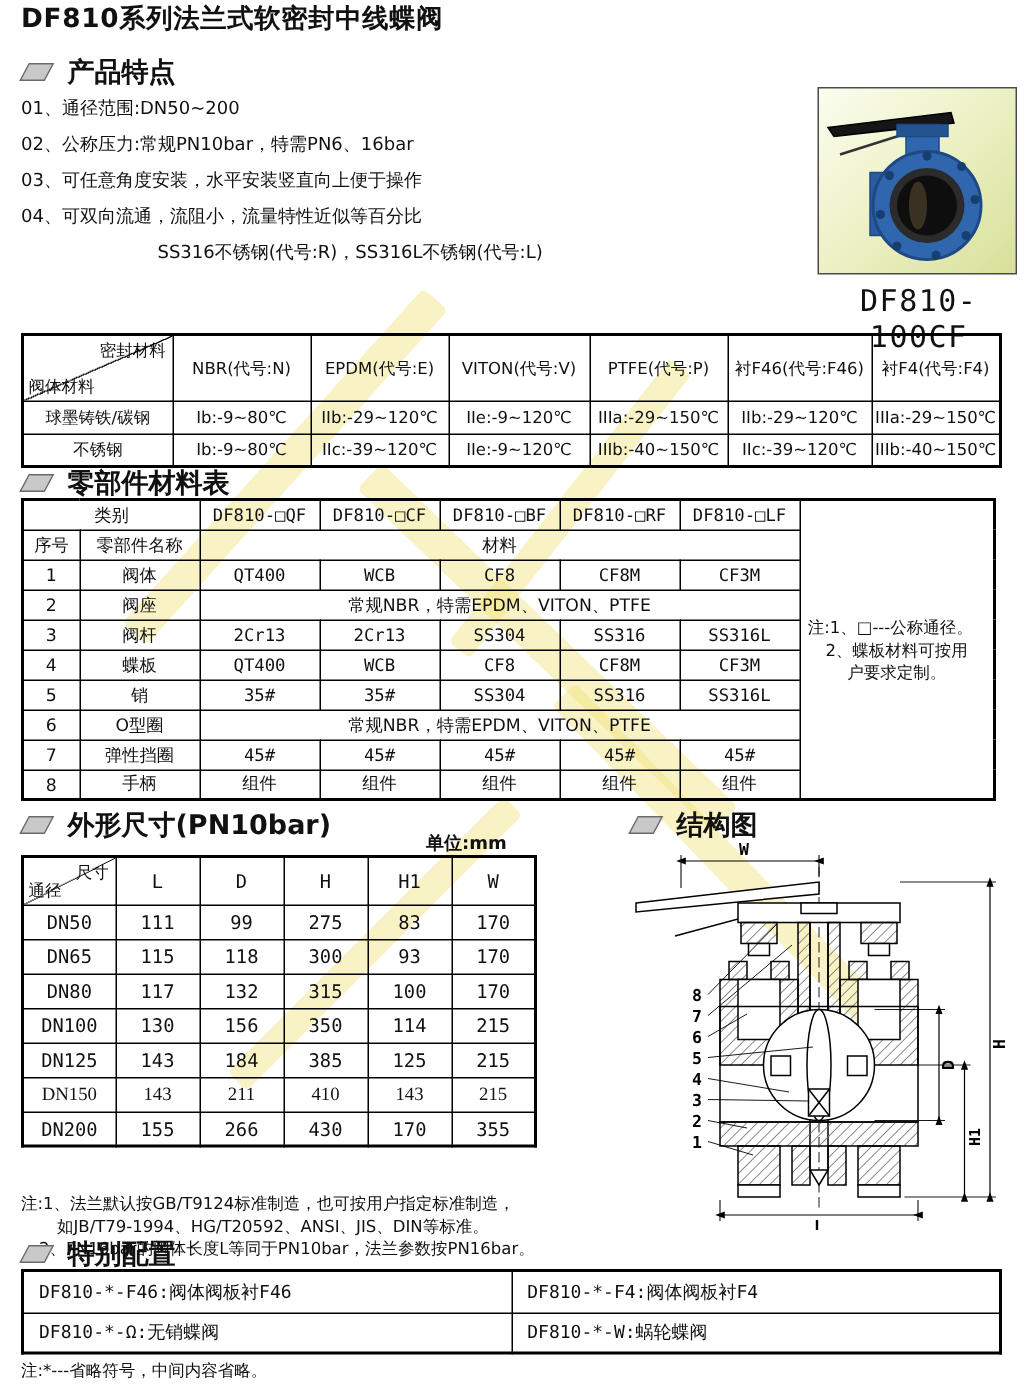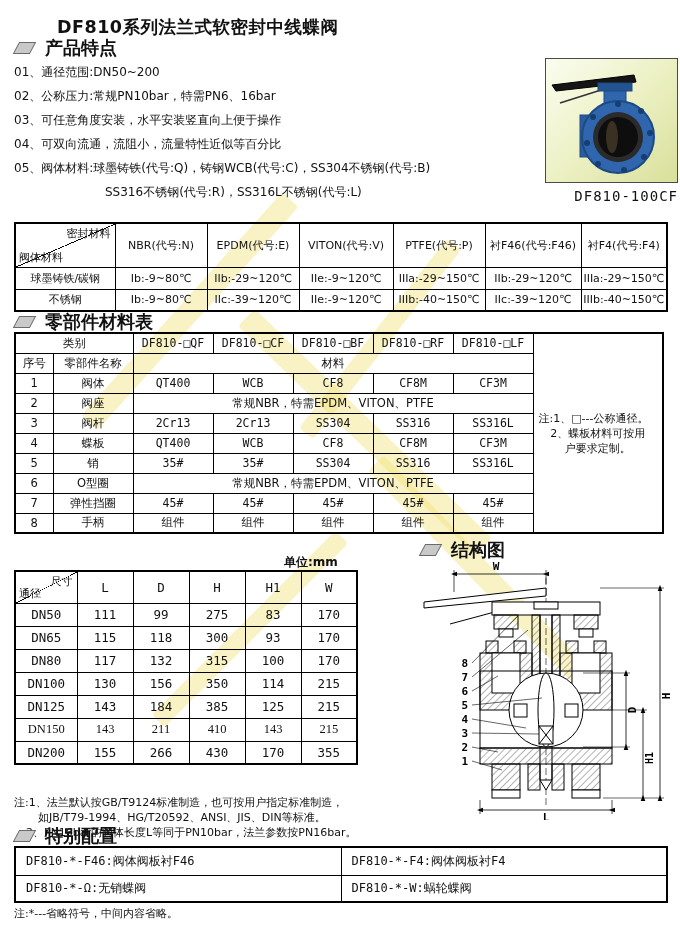--- a/index.html
+++ b/index.html
@@ -8,21 +8,21 @@
   
   .wm{position:absolute;background:#f2e27c;opacity:.45;z-index:0;border-radius:4px;}
   .content{position:absolute;inset:0;z-index:1;}
   .abs{position:absolute;}
   .title{font-size:17.5px;font-weight:bold;letter-spacing:.5px;}
   .sec{display:flex;align-items:center;font-size:18px;font-weight:bold;}
   .sec .ico{display:inline-block;width:15px;height:10px;background:#c9c9c9;border:1px solid #6a6a6a;transform:skewX(-28deg);margin-right:12px;margin-left:2px;}
   .feat{font-size:12px;line-height:24px;white-space:nowrap;}
   
   .photo-frame{width:133px;height:125px;border:1px solid #4a4a4a;background:linear-gradient(135deg,#fbfdf0 0%,#eef2c8 45%,#d8e09a 100%);box-sizing:border-box;}
-  .caption{font-family:"DejaVu Sans Mono","Liberation Mono",monospace;font-size:14px;text-align:right;margin-top:5px;letter-spacing:1px;}
+  .caption{font-family:"DejaVu Sans Mono","Liberation Mono",monospace;font-size:20px;text-align:center;margin-top:5px;letter-spacing:1px;}
   
   table{border-collapse:collapse;table-layout:fixed;border-radius:24px;}
   .t{border:2px solid #000;}
   .t td,.t th{border:1px solid #000;text-align:center;vertical-align:middle;padding:0 1px;overflow:hidden;}
   .mono{font-family:"DejaVu Sans Mono","Liberation Mono",monospace;}
   .diag{position:relative;background-image:linear-gradient(to bottom right,transparent 49.5%,#000 49.5%,#000 50.6%,transparent 50.6%);}
   .diag .c-top{position:absolute;top:2px;right:4px;}
   .diag .c-bot{position:absolute;bottom:2px;left:3px;}
   .notes{font-size:11px;line-height:15px;white-space:nowrap;}
   .unit{font-size:12px;font-weight:bold;}
@@ -36,32 +36,31 @@
 <div class="page">
 
   <div class="wm" style="left:40px;top:300px;width:300px;height:22px;transform:rotate(-48deg);"></div>
   <div class="wm" style="left:200px;top:420px;width:330px;height:24px;transform:rotate(44deg);"></div>
   <div class="wm" style="left:260px;top:330px;width:240px;height:18px;transform:rotate(-52deg);"></div>
   <div class="wm" style="left:330px;top:560px;width:300px;height:22px;transform:rotate(46deg);"></div>
   <div class="wm" style="left:120px;top:620px;width:260px;height:18px;transform:rotate(-45deg);"></div>
 
   <div class="content">
 
-    <div class="abs title" style="left:14px;top:15px;margin-left:43px;">DF810系列法兰式软密封中线蝶阀</div>
+    <div class="abs title" style="left:14px;top:0;">DF810系列法兰式软密封中线蝶阀</div>
 
     <div class="abs sec" style="left:14px;top:36px;">
       <span class="ico"></span>
       <span>产品特点</span>
     </div>
     <div class="abs" style="left:14px;top:60px;">
       <div class="feat">01、通径范围:DN50~200</div>
       <div class="feat">02、公称压力:常规PN10bar，特需PN6、16bar</div>
       <div class="feat">03、可任意角度安装，水平安装竖直向上便于操作</div>
       <div class="feat">04、可双向流通，流阻小，流量特性近似等百分比</div>
-      <div class="feat">05、阀体材料:球墨铸铁(代号:Q)，铸钢WCB(代号:C)，SS304不锈钢(代号:B)</div>
       <div class="feat" style="padding-left:91px;">SS316不锈钢(代号:R)，SS316L不锈钢(代号:L)</div>
     </div>
 
     <figure class="abs" style="left:545px;top:58px;margin:0;">
       <div class="photo-frame">
         <svg width="131" height="123" viewBox="0 0 131 123">
 
           <polygon points="6,26 88,16 90,23 10,32" fill="#151515" stroke="#000" stroke-width="1"></polygon>
           <line x1="14" y1="44" x2="74" y2="25" stroke="#333" stroke-width="1.6"></line>
 
@@ -225,20 +224,24 @@
         <td>手柄</td>
         <td>组件</td>
         <td>组件</td>
         <td>组件</td>
         <td>组件</td>
         <td>组件</td>
       </tr>
     </tbody>
       </table>
 
+    <div class="abs sec" style="left:14px;top:538px;">
+      <span class="ico"></span>
+      <span>外形尺寸(PN10bar)</span>
+    </div>
     <div class="abs unit" style="left:284px;top:554px;">单位:mm</div>
 
     <table class="abs t mono" style="left:14px;top:570px;width:342px;font-size:12.5px;">
       <colgroup>
           <col style="width:62px">
           <col style="width:56px">
           <col style="width:56px">
           <col style="width:56px">
           <col style="width:56px">
           <col style="width:56px">

